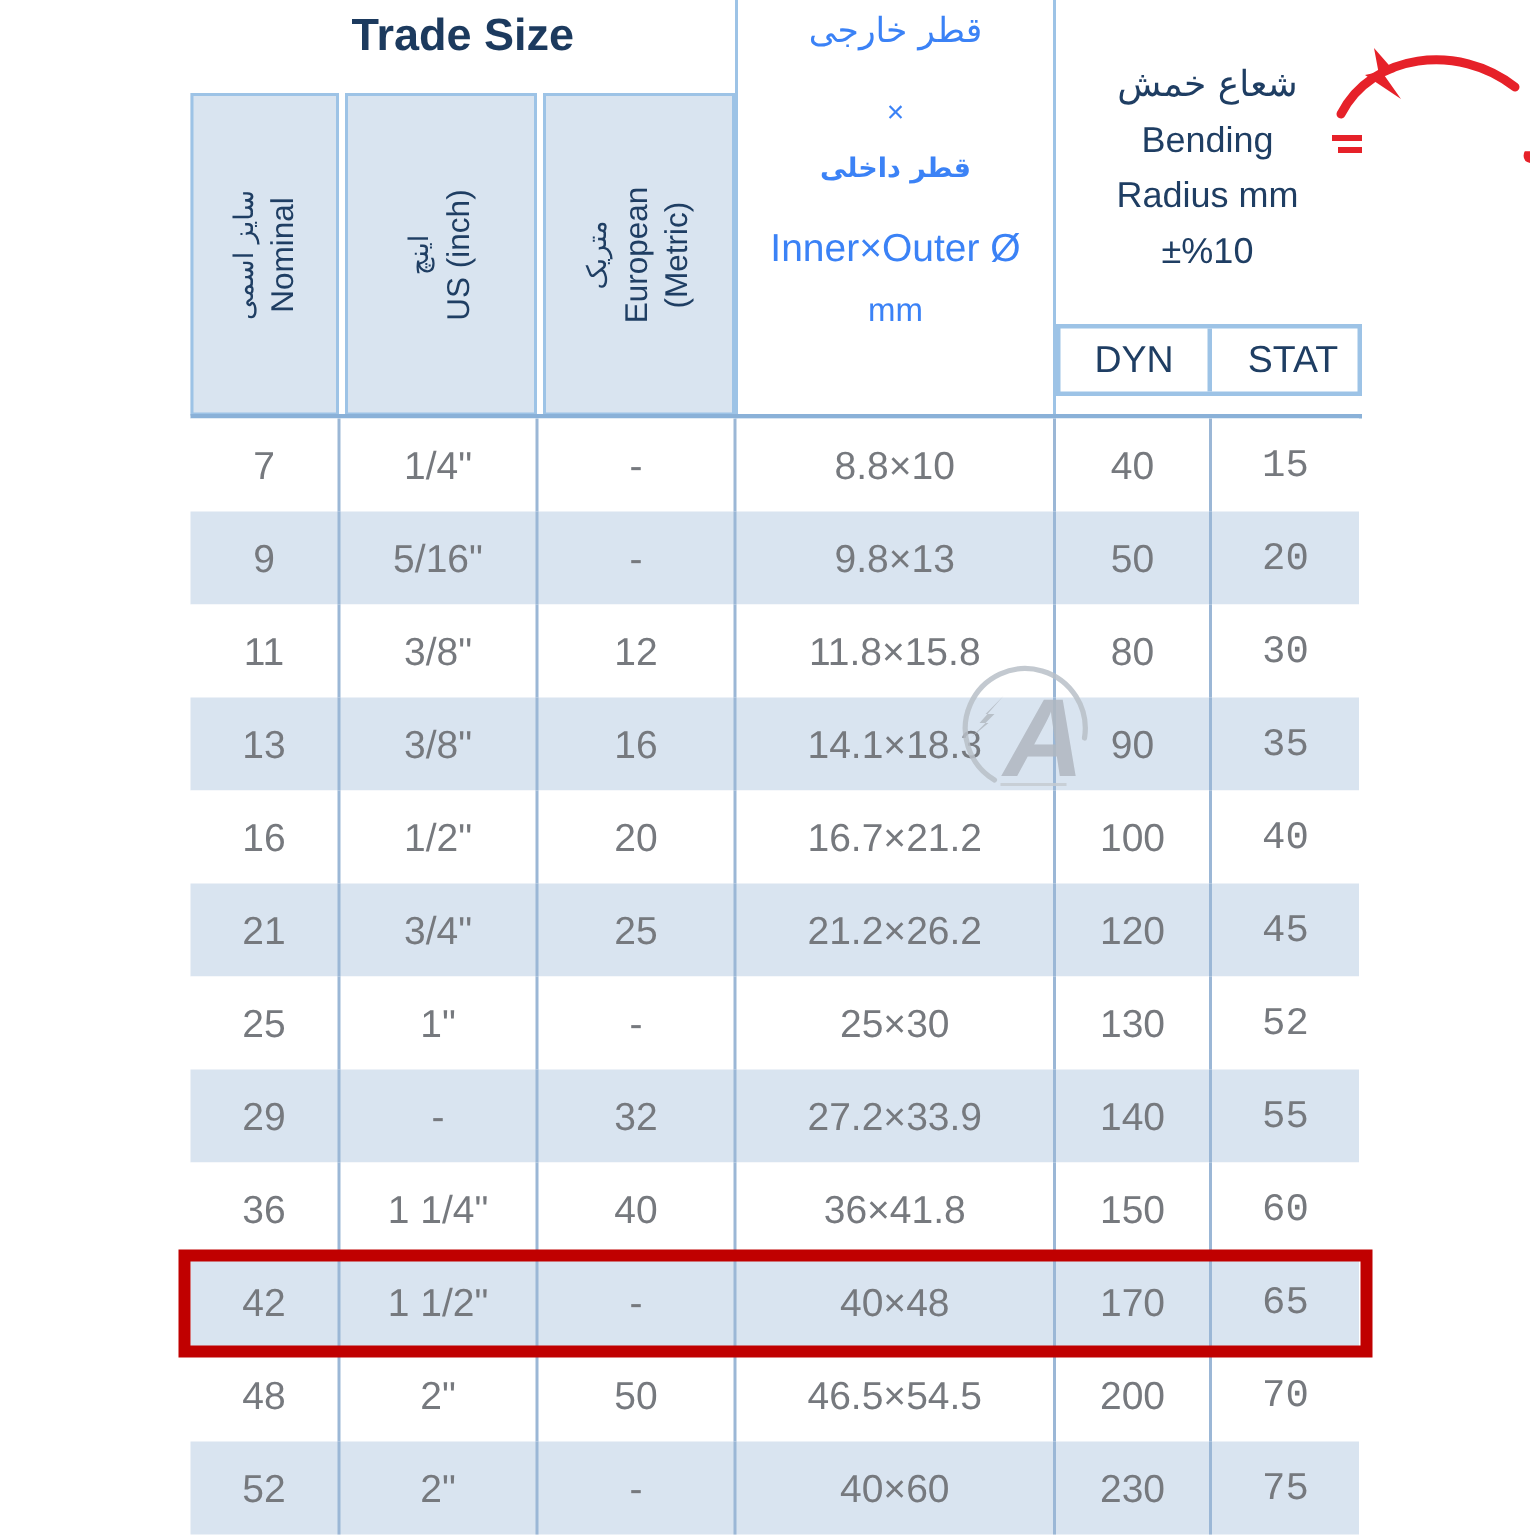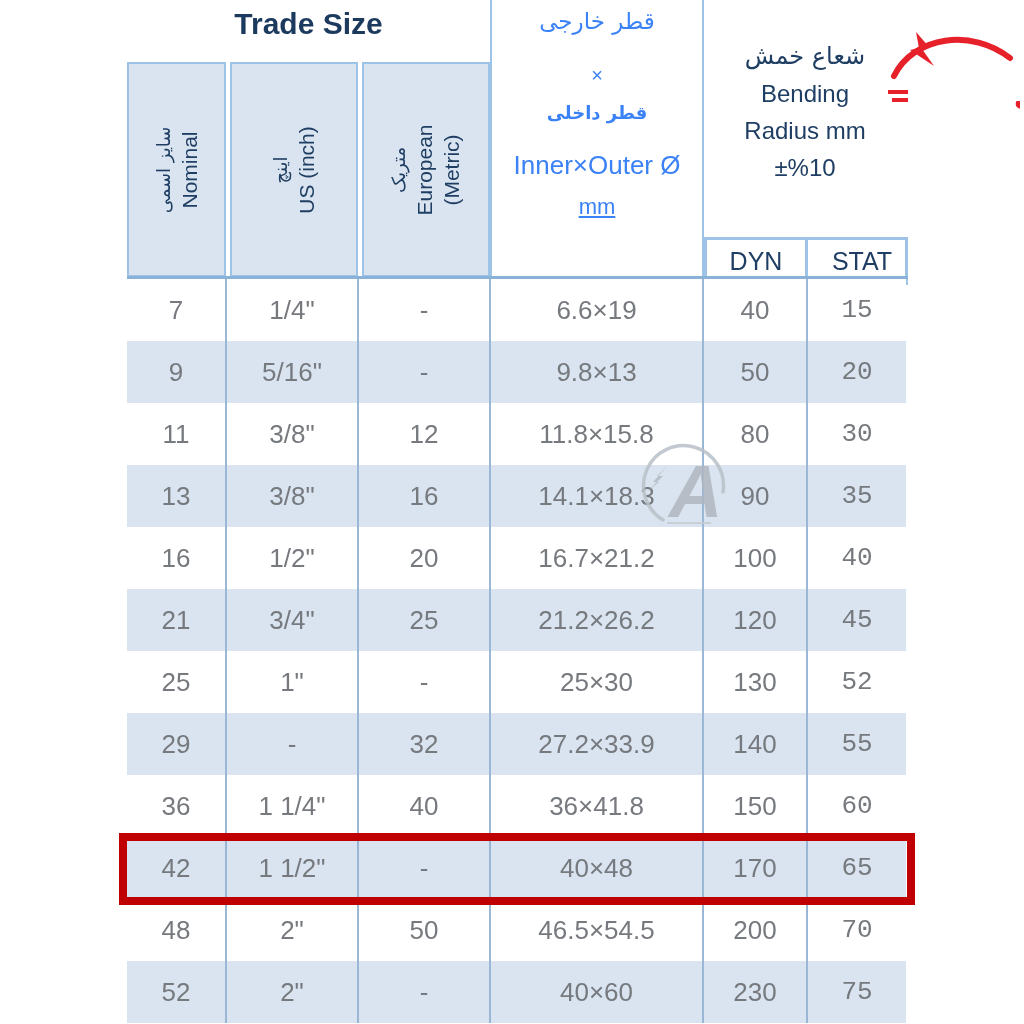--- a/index.html
+++ b/index.html
@@ -35,31 +35,31 @@
   
   .diam-box{
     position:absolute;left:490px;top:0;width:214px;height:279px;
     border:2px solid #9dc3e6;border-top:none;box-sizing:border-box;background:#fff;
     display:flex;flex-direction:column;align-items:center;color:#3b82f6;
   }
   .diam-box .fa1{margin-top:8px;font-size:23px;}
   .diam-box .times{margin-top:30px;font-size:20px;}
   .diam-box .fa2{margin-top:15px;font-size:18px;font-weight:bold;}
   .diam-box .en1{margin-top:27px;font-size:26px;}
-  .diam-box .en2{margin-top:13px;font-size:22px;text-decoration:underline;}
+  .diam-box .en2{margin-top:13px;font-size:22px;}
 
   
   .bend-box{
     position:absolute;left:704px;top:0;width:202px;height:183px;
     display:flex;flex-direction:column;align-items:center;color:#1f3e63;
     padding-top:40px;box-sizing:border-box;justify-content:center;
   }
   .bend-box div{line-height:37px;font-size:24px;}
   .substats{
-    position:absolute;left:704px;top:237px;width:204px;height:48px;
+    position:absolute;left:704px;top:216px;width:204px;height:48px;
     border:3px solid #9dc3e6;box-sizing:border-box;background:#fff;
     display:flex;color:#1f3e63;
   }
   .substats .sub{flex:0 0 auto;text-align:center;line-height:42px;font-size:25px;}
   .substats .sub.dyn{width:101px;border-right:3px solid #9dc3e6;box-sizing:border-box;}
   .substats .sub.stat{width:108px;}
 
   .header-underline{
     position:absolute;left:127px;top:276px;width:781px;height:3px;background:#8ab1d8;
   }
@@ -137,21 +137,21 @@
     <div class="sub stat">STAT</div>
   </div>
 
   <div class="header-underline"></div>
 
   <div id="rows">
     <div class="row">
       <div class="cell">7</div>
       <div class="cell">1/4"</div>
       <div class="cell">-</div>
-      <div class="cell">6.6×19</div>
+      <div class="cell">8.8×10</div>
       <div class="cell">40</div>
       <div class="cell">15</div>
     </div>
 
     <div class="row alt">
       <div class="cell">9</div>
       <div class="cell">5/16"</div>
       <div class="cell">-</div>
       <div class="cell">9.8×13</div>
       <div class="cell">50</div>

